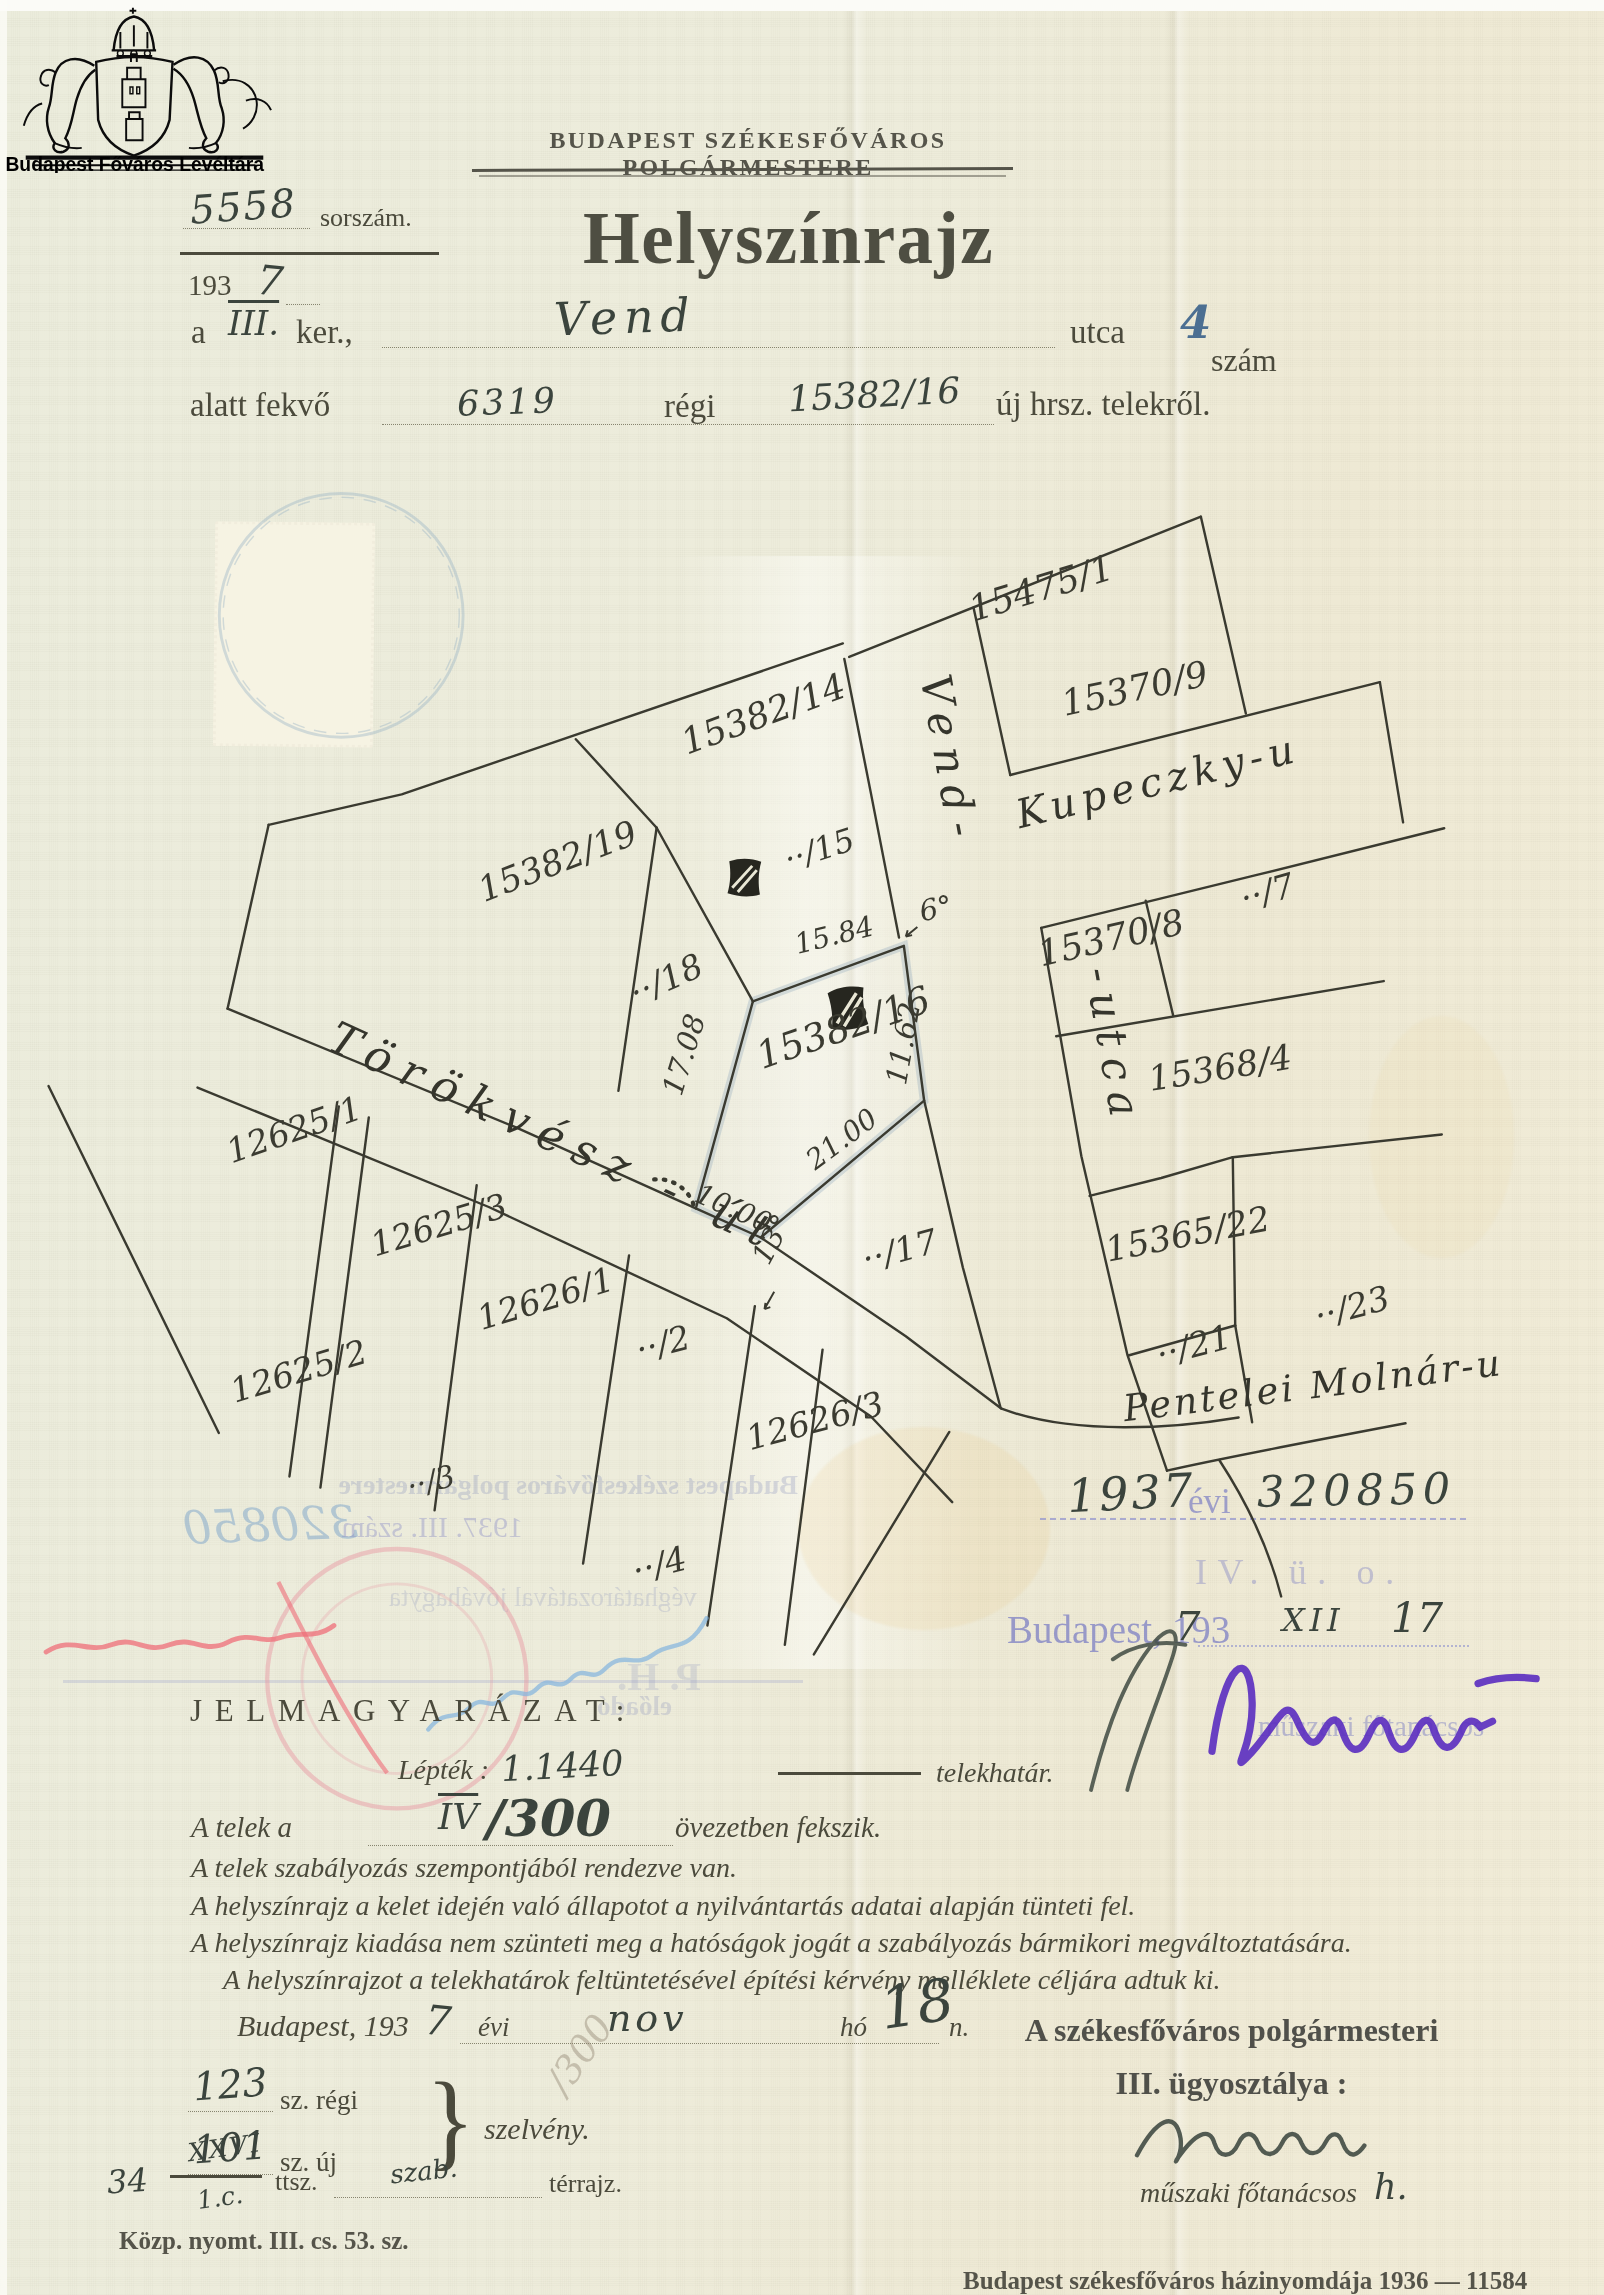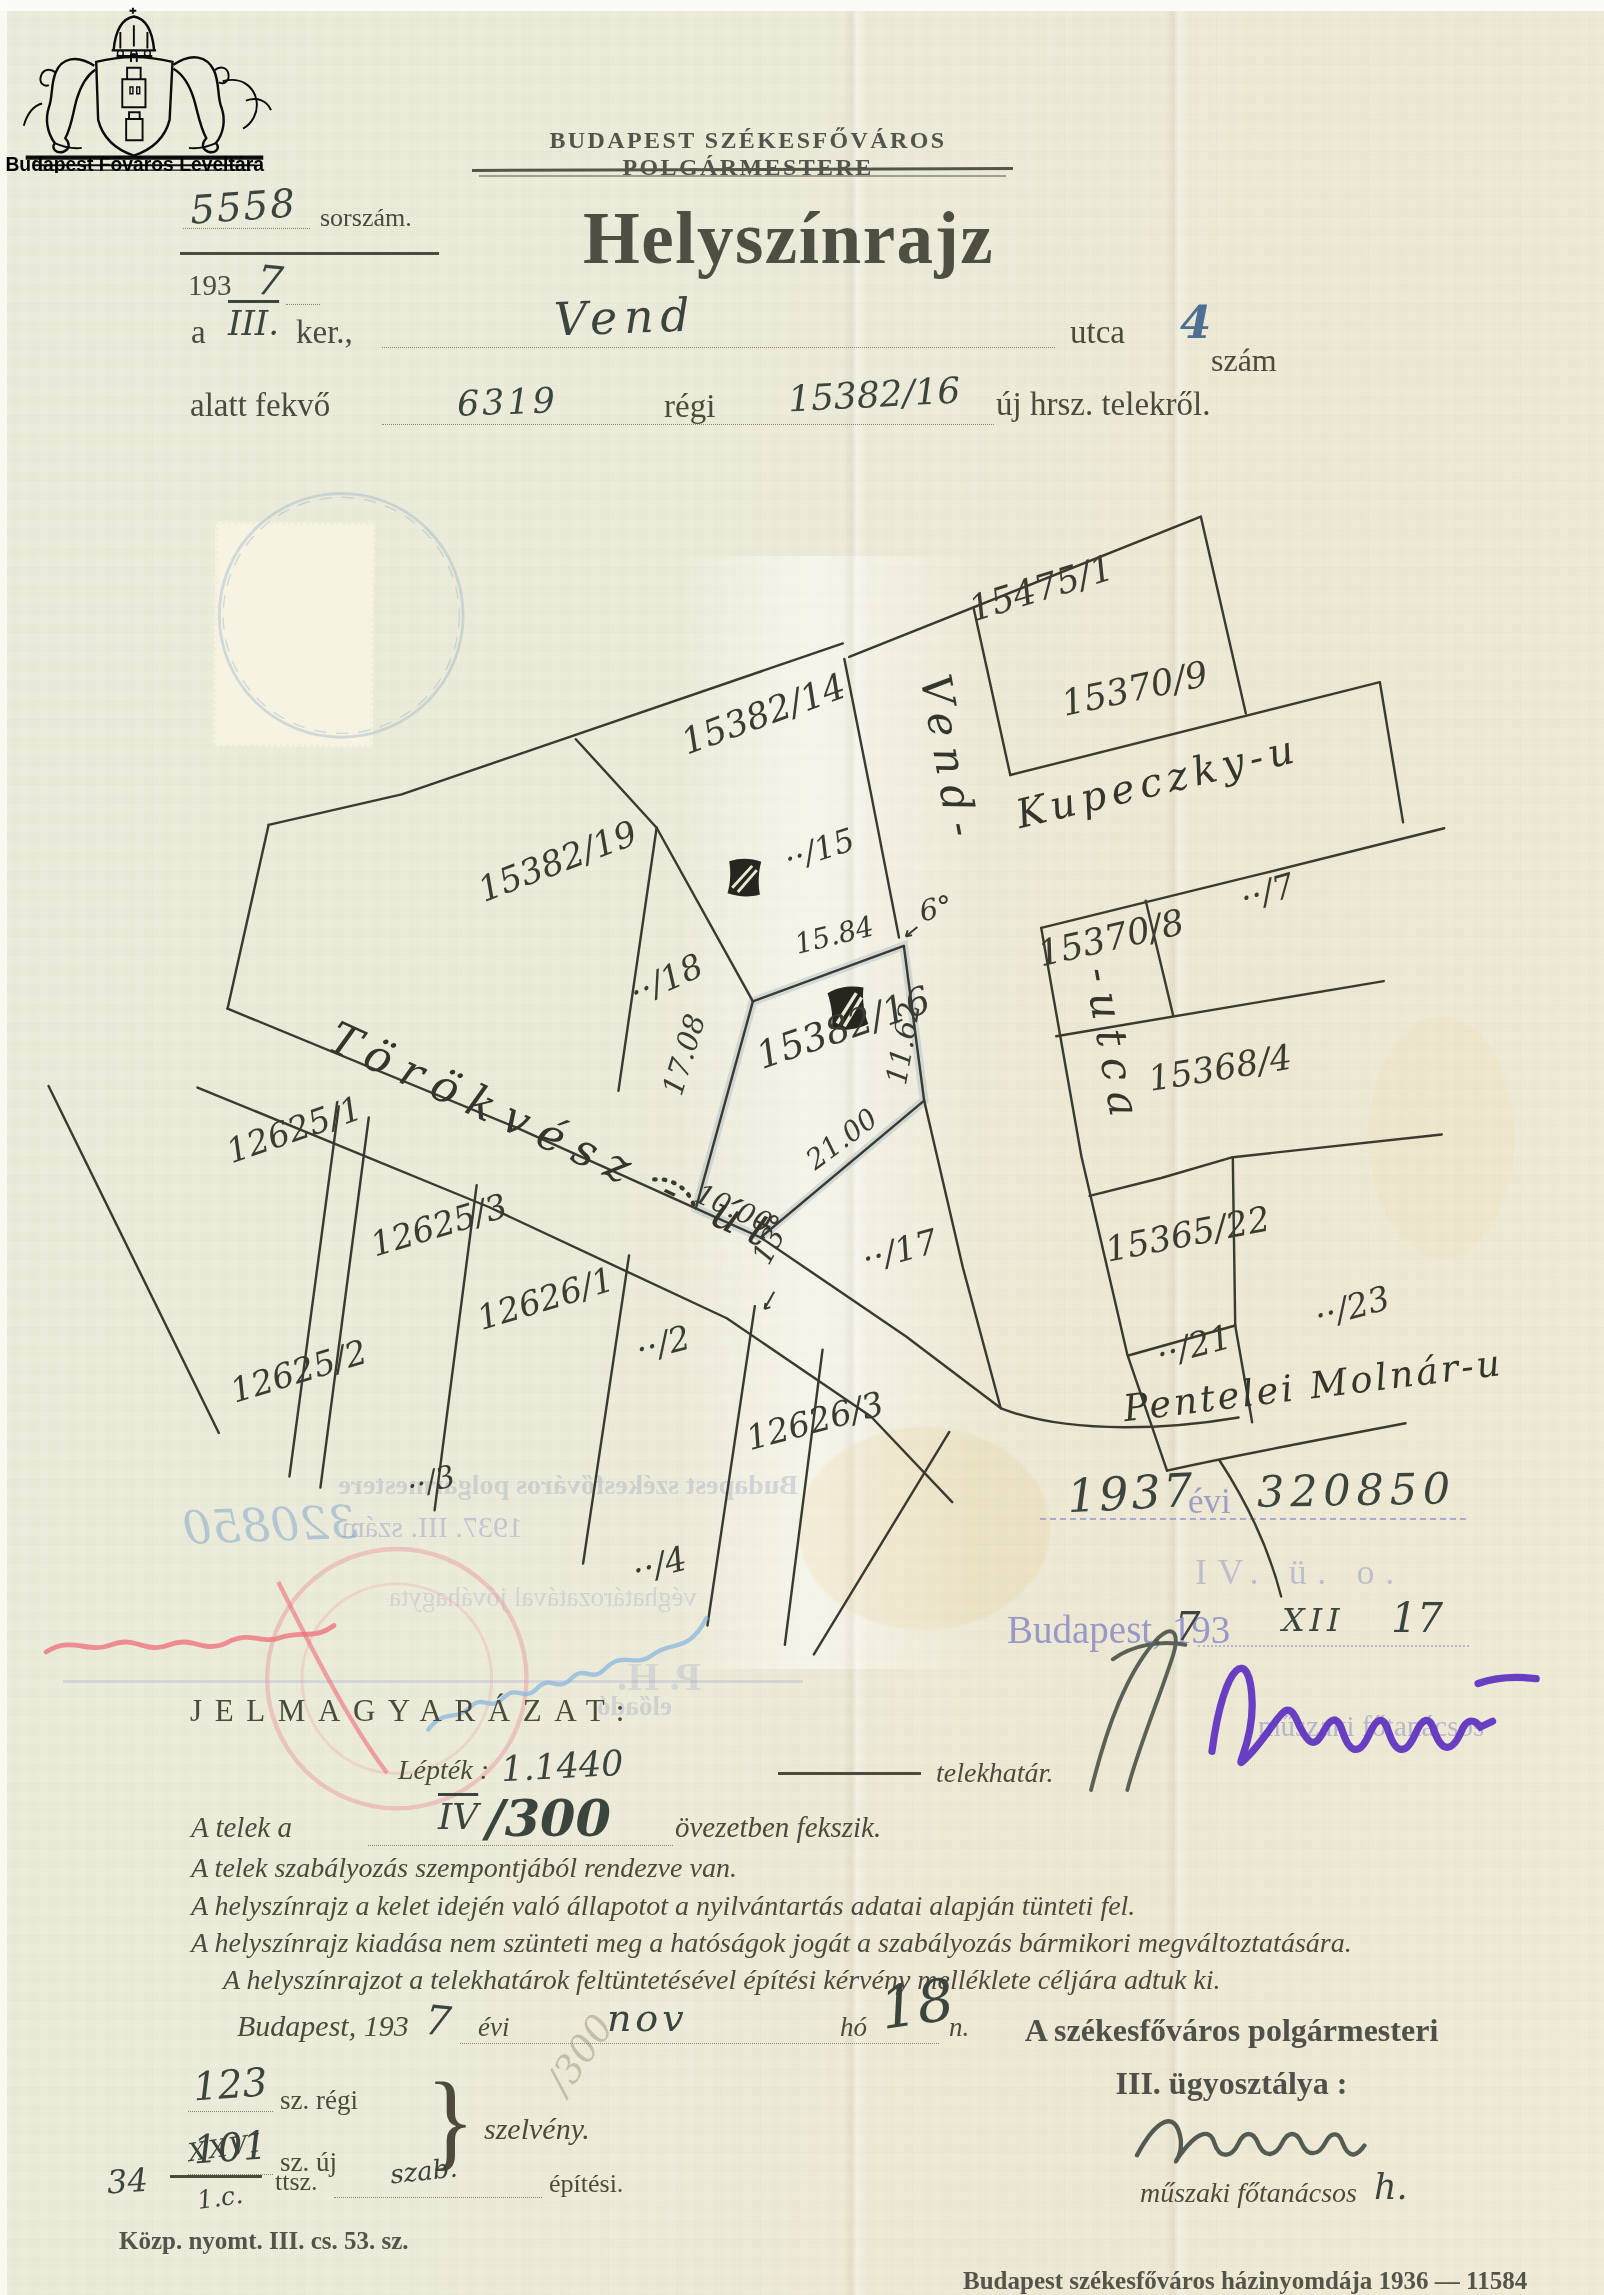--- a/index.html
+++ b/index.html
@@ -260,21 +260,21 @@
   <div class="abs printed ital" style="left:1140px;top:2177px;font-size:28px;"><span>műszaki főtanácsos</span></div>
   <div class="abs hand" style="left:1374px;top:2167px;font-size:35px;"><span>h.</span></div>
 
   <div class="abs hand" style="left:107px;top:2162px;font-size:32px;transform:rotate(-4deg);"><span>34</span></div>
   <div class="abs hand" style="left:188px;top:2133px;font-size:25px;letter-spacing:2.9px;transform:rotate(-8deg);"><span>XXVI</span></div>
   <div class="abs solidl" style="left:170px;top:2175px;width:92px;height:3.4px;"></div>
   <div class="abs hand" style="left:197px;top:2183px;font-size:25px;transform:rotate(-8deg);"><span>1.c.</span></div>
   <div class="abs printed" style="left:275px;top:2167px;font-size:26px;"><span>ttsz.</span></div>
   <div class="abs dotl" style="left:334px;top:2197px;width:208px;"></div>
   <div class="abs hand" style="left:390px;top:2156px;font-size:26px;transform:rotate(-6deg);"><span>szab.</span></div>
-  <div class="abs printed" style="left:549px;top:2169px;font-size:26px;"><span>építési.</span></div>
+  <div class="abs printed" style="left:549px;top:2169px;font-size:26px;"><span>térrajz.</span></div>
   <div class="abs printed" style="left:119px;top:2227px;font-size:25px;font-weight:bold;color:#55544a;"><span>Közp. nyomt. III. cs. 53. sz.</span></div>
   <div class="abs printed" style="left:963px;top:2223px;font-size:25px;font-weight:bold;color:#55544a;margin-top:44px;"><span>Budapest székesfőváros házinyomdája 1936 — 11584</span></div>
 
   <svg class="abs" style="left:3.9px;top:3.9px;" width="281" height="169" viewBox="0 0 580 350">
     <g stroke="#0c0c0c" fill="none" stroke-width="5">
 
       <path d="M266,20 v-12 M259,14 h14" stroke-width="4"></path>
       <path d="M226,96 C230,52 246,30 268,26 C290,30 306,52 310,96"></path>
       <path d="M222,96 h92 M232,108 h74"></path>
       <path d="M240,92 v-34 M268,88 v-44 M296,92 v-34" stroke-width="4"></path>

